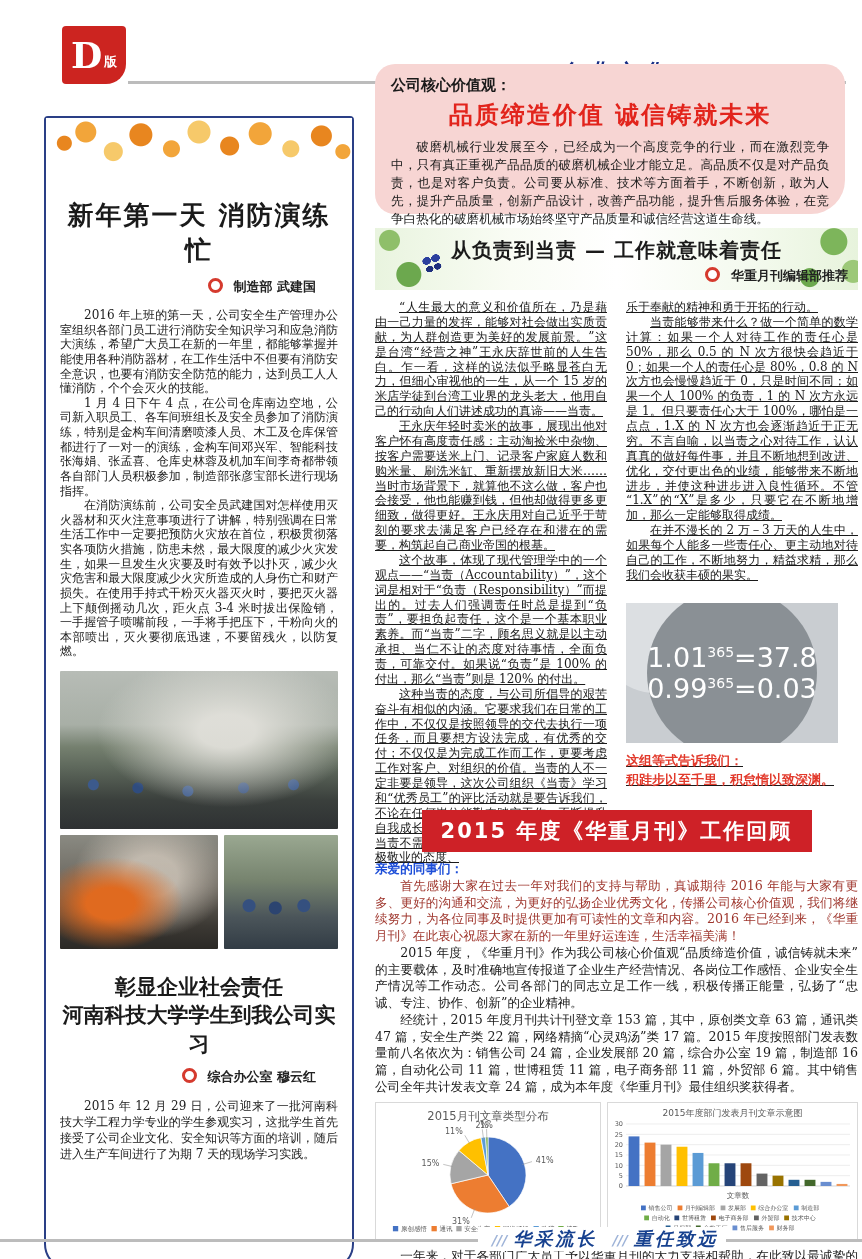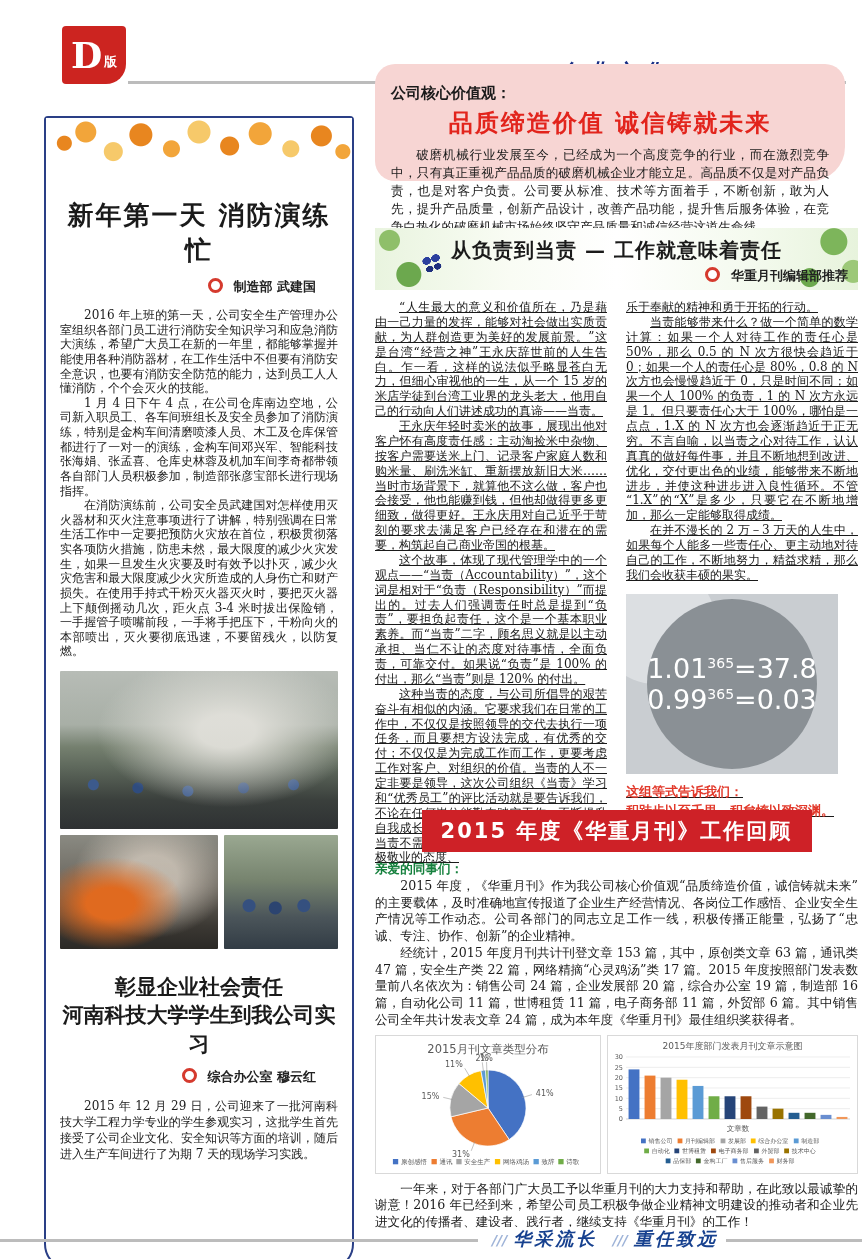--- a/index.html
+++ b/index.html
@@ -58,22 +58,22 @@
   .photo-crowd{flex:1;height:114px;background:
     radial-gradient(circle at 22% 62%,#35507f 0 6px,transparent 7px),
     radial-gradient(circle at 45% 64%,#2c4470 0 6px,transparent 7px),
     radial-gradient(circle at 70% 62%,#35507f 0 6px,transparent 7px),
     linear-gradient(180deg,#9aa891 0%,#76836e 40%,#4b555a 72%,#323c45 100%);}
   .art2-title{margin:24px 0 0;text-align:center;font-size:21px;font-weight:bold;line-height:1.35;}
   .intern-body{margin-top:12px;}
   .intern-body p{line-height:1.34;}
 
   
-  .core-values{position:absolute;left:375px;top:64px;width:470px;height:117px;background:#f7d5d3;
-    border-radius:20px 20px 34px 20px;padding:20px 16px;box-sizing:border-box;}
+  .core-values{position:absolute;left:375px;top:64px;width:470px;height:150px;background:#f7d5d3;
+    border-radius:20px 20px 34px 20px;padding:12px 16px;box-sizing:border-box;}
   .cv-label{font-size:15px;font-weight:bold;font-family:"DejaVu Sans",sans-serif;}
   .cv-slogan{margin-top:4px;text-align:center;color:#e2241c;font-size:24px;font-weight:bold;
     letter-spacing:2px;font-family:"DejaVu Sans",sans-serif;}
   .cv-body{margin-top:7px;font-size:12.6px;line-height:1.42;text-align:justify;text-indent:2em;}
 
   .banner-green{position:absolute;left:375px;top:228px;width:483px;height:62px;background:
     radial-gradient(circle at 3% 20%,#8fbf6a 0 10px,transparent 11px),
     radial-gradient(circle at 7% 75%,#6ca84e 0 12px,transparent 13px),
     radial-gradient(circle at 95% 22%,#7db55b 0 13px,transparent 14px),
     radial-gradient(circle at 99% 70%,#9cc878 0 11px,transparent 12px),
@@ -85,36 +85,36 @@
     radial-gradient(ellipse 7px 6px at 30% 30%,#2b3f9e 0 60%,transparent 65%),
     radial-gradient(ellipse 6px 5px at 32% 78%,#1f2f7e 0 60%,transparent 65%),
     radial-gradient(ellipse 7px 6px at 72% 30%,#2b3f9e 0 60%,transparent 65%),
     radial-gradient(ellipse 6px 5px at 70% 78%,#1f2f7e 0 60%,transparent 65%);}
 
   .twocol{position:absolute;left:375px;top:300px;width:483px;display:flex;gap:19px;text-decoration:underline;}
   .twocol .col{width:236px;}
   .twocol p{margin:0;font-size:12px;line-height:1.24;text-align:justify;text-indent:2em;}
   .col-right-list p:first-child{text-indent:0;}
 
-  .eq-wrap{position:relative;margin-top:11px;width:212px;height:180px;background:#c9cdd1;overflow:hidden;}
+  .eq-wrap{position:relative;margin-top:20px;width:212px;height:140px;background:#c9cdd1;overflow:hidden;}
   .eq-wrap::before{content:"";position:absolute;left:-30px;top:-30px;width:120px;height:120px;
     border-radius:50%;background:#dcdfe2;}
   .eq-circle{position:absolute;left:50%;top:50%;transform:translate(-50%,-50%);width:170px;height:170px;
     border-radius:50%;background:#8a9095;display:flex;flex-direction:column;align-items:center;
     justify-content:center;color:#fff;font-family:"DejaVu Sans",sans-serif;}
   .eq-line{font-size:27px;line-height:1.15;letter-spacing:0;}
   .eq-line sup{font-size:14px;}
   .moral{margin-top:8px;color:#e2392b;font-weight:bold;font-size:13px;line-height:1.5;
     font-family:"DejaVu Sans",sans-serif;}
 
   
   .review{position:absolute;left:375px;top:810px;width:483px;}
   .red-banner{width:390px;margin:0 auto;background:#ce2127;color:#fff;text-align:center;
     font-size:21px;font-weight:bold;padding:7px 0;letter-spacing:2px;font-family:"DejaVu Sans",sans-serif;}
-  .salutation{margin:9px 0 0;color:#15803d;font-weight:bold;font-size:12.6px;}
+  .salutation{margin:9px 0 0;color:#1d4ed8;font-weight:bold;font-size:12.6px;}
   .red-para{margin:0;color:#9e352c;font-size:12.6px;line-height:1.33;text-align:justify;text-indent:2em;}
   .review-black p{margin:0;font-size:12.6px;line-height:1.33;text-align:justify;text-indent:2em;}
   .charts-row{margin-top:6px;display:flex;gap:6px;}
   .chart-box{margin:0;border:1px solid #d9d9d9;background:#fff;}
   .closing{margin:7px 0 0;font-size:12.6px;line-height:1.33;text-align:justify;text-indent:2em;}
 
   
   .footer-rule{position:absolute;left:0;top:1239px;width:862px;height:3px;background:#bcbcbc;}
   .footer-slogans{position:absolute;left:478px;top:1227px;background:#fff;padding:0 8px;
     font-family:"DejaVu Sans",sans-serif;font-size:18px;font-weight:bold;font-style:italic;
@@ -200,20 +200,21 @@
       <div class="moral">
         <div>这组等式告诉我们：</div>
         <div>积跬步以至千里，积怠惰以致深渊。</div>
       </div>
     </div>
   </section>
 
   <section class="review">
     <div class="red-banner">2015 年度《华重月刊》工作回顾</div>
     <p class="salutation">亲爱的同事们：</p>
+    <p class="red-para">首先感谢大家在过去一年对我们的支持与帮助，真诚期待 2016 年能与大家有更多、更好的沟通和交流，为更好的弘扬企业优秀文化，传播公司核心价值观，我们将继续努力，为各位同事及时提供更加有可读性的文章和内容。2016 年已经到来，《华重月刊》在此衷心祝愿大家在新的一年里好运连连，生活幸福美满！</p>
     <div class="review-black">
         <p>2015 年度，《华重月刊》作为我公司核心价值观“品质缔造价值，诚信铸就未来”的主要载体，及时准确地宣传报道了企业生产经营情况、各岗位工作感悟、企业安全生产情况等工作动态。公司各部门的同志立足工作一线，积极传播正能量，弘扬了“忠诚、专注、协作、创新”的企业精神。</p>
         <p>经统计，2015 年度月刊共计刊登文章 153 篇，其中，原创类文章 63 篇，通讯类 47 篇，安全生产类 22 篇，网络精摘“心灵鸡汤”类 17 篇。2015 年度按照部门发表数量前八名依次为：销售公司 24 篇，企业发展部 20 篇，综合办公室 19 篇，制造部 16 篇，自动化公司 11 篇，世博租赁 11 篇，电子商务部 11 篇，外贸部 6 篇。其中销售公司全年共计发表文章 24 篇，成为本年度《华重月刊》最佳组织奖获得者。</p>
       </div>
     <div class="charts-row">
       <figure class="chart-box">
         <svg id="pieChart" width="224" height="133" viewBox="0 0 224 133">
             <text x="112" y="17" font-size="11.5" fill="#595959" text-anchor="middle" font-family="&quot;DejaVu Sans&quot;,sans-serif">2015月刊文章类型分布</text>
             <path d="M112,72 L112,34 A38,38 0 0 1 133.17305297842628,103.5547433450623 Z" fill="#4472C4" stroke="#fff" stroke-width="0.7"></path>
             <line x1="146.43967788513112" y1="61.516270359818925" x2="156.00625507544532" y2="58.6041232375464" stroke="#9b9b9b" stroke-width="0.6"></line>

